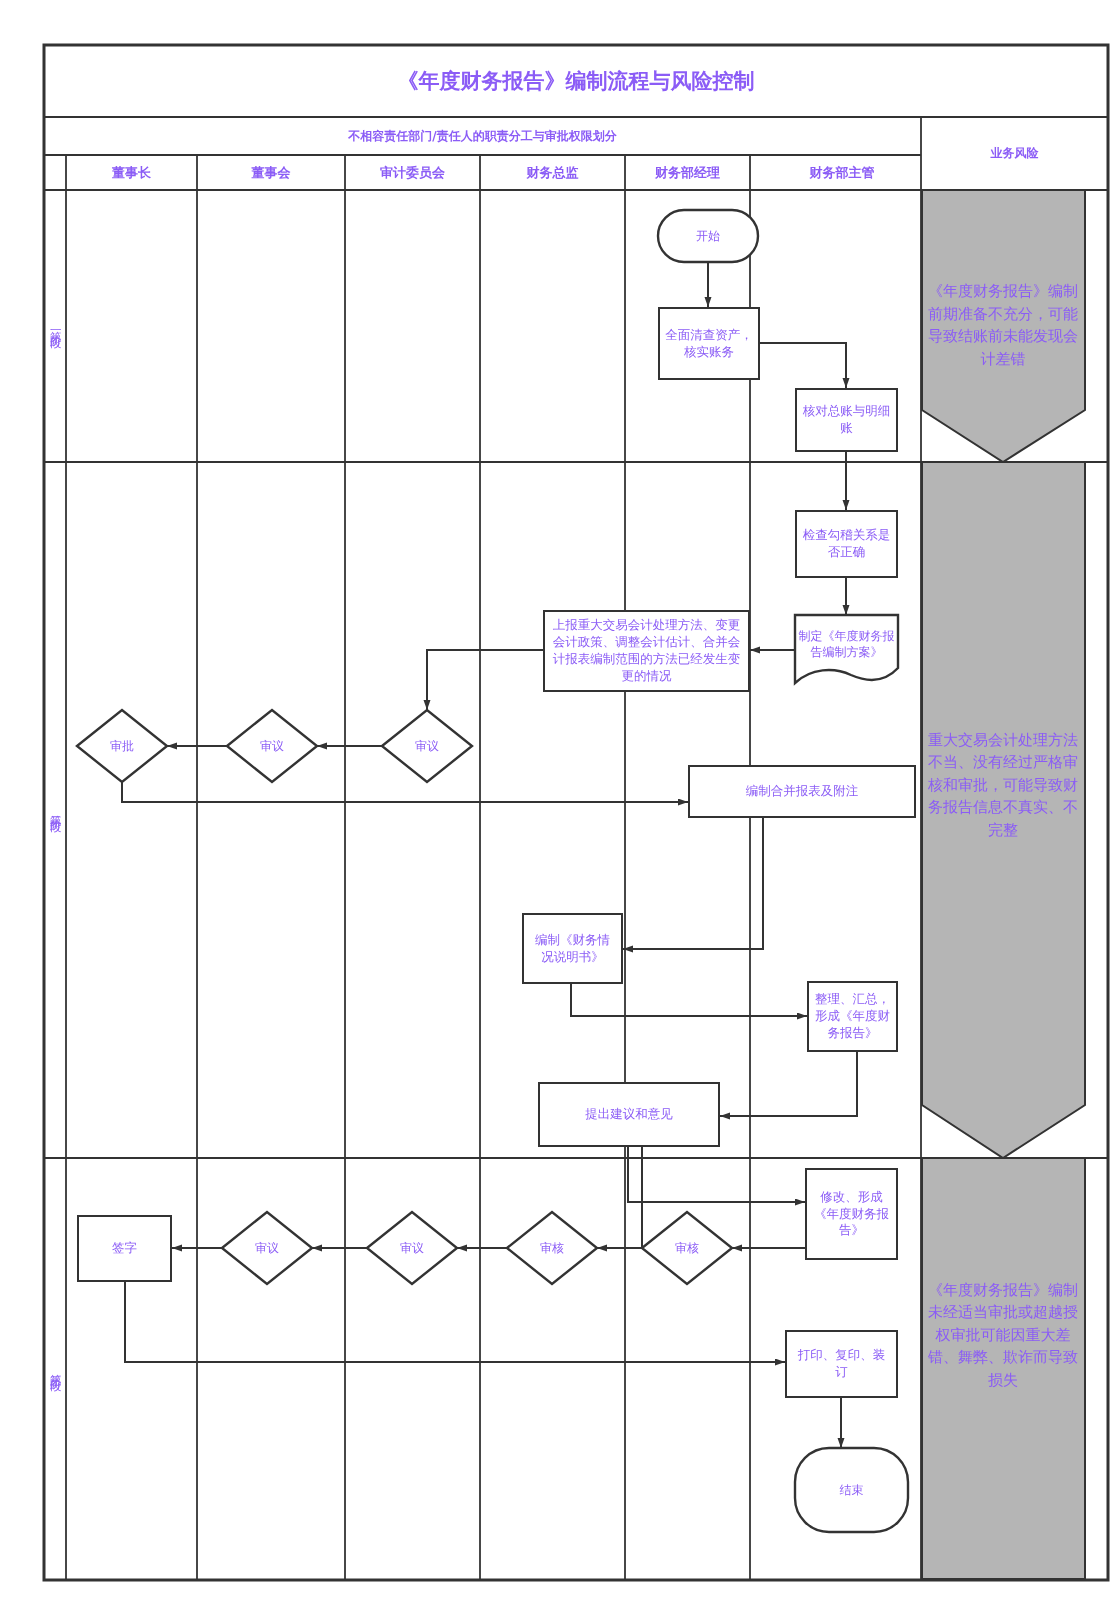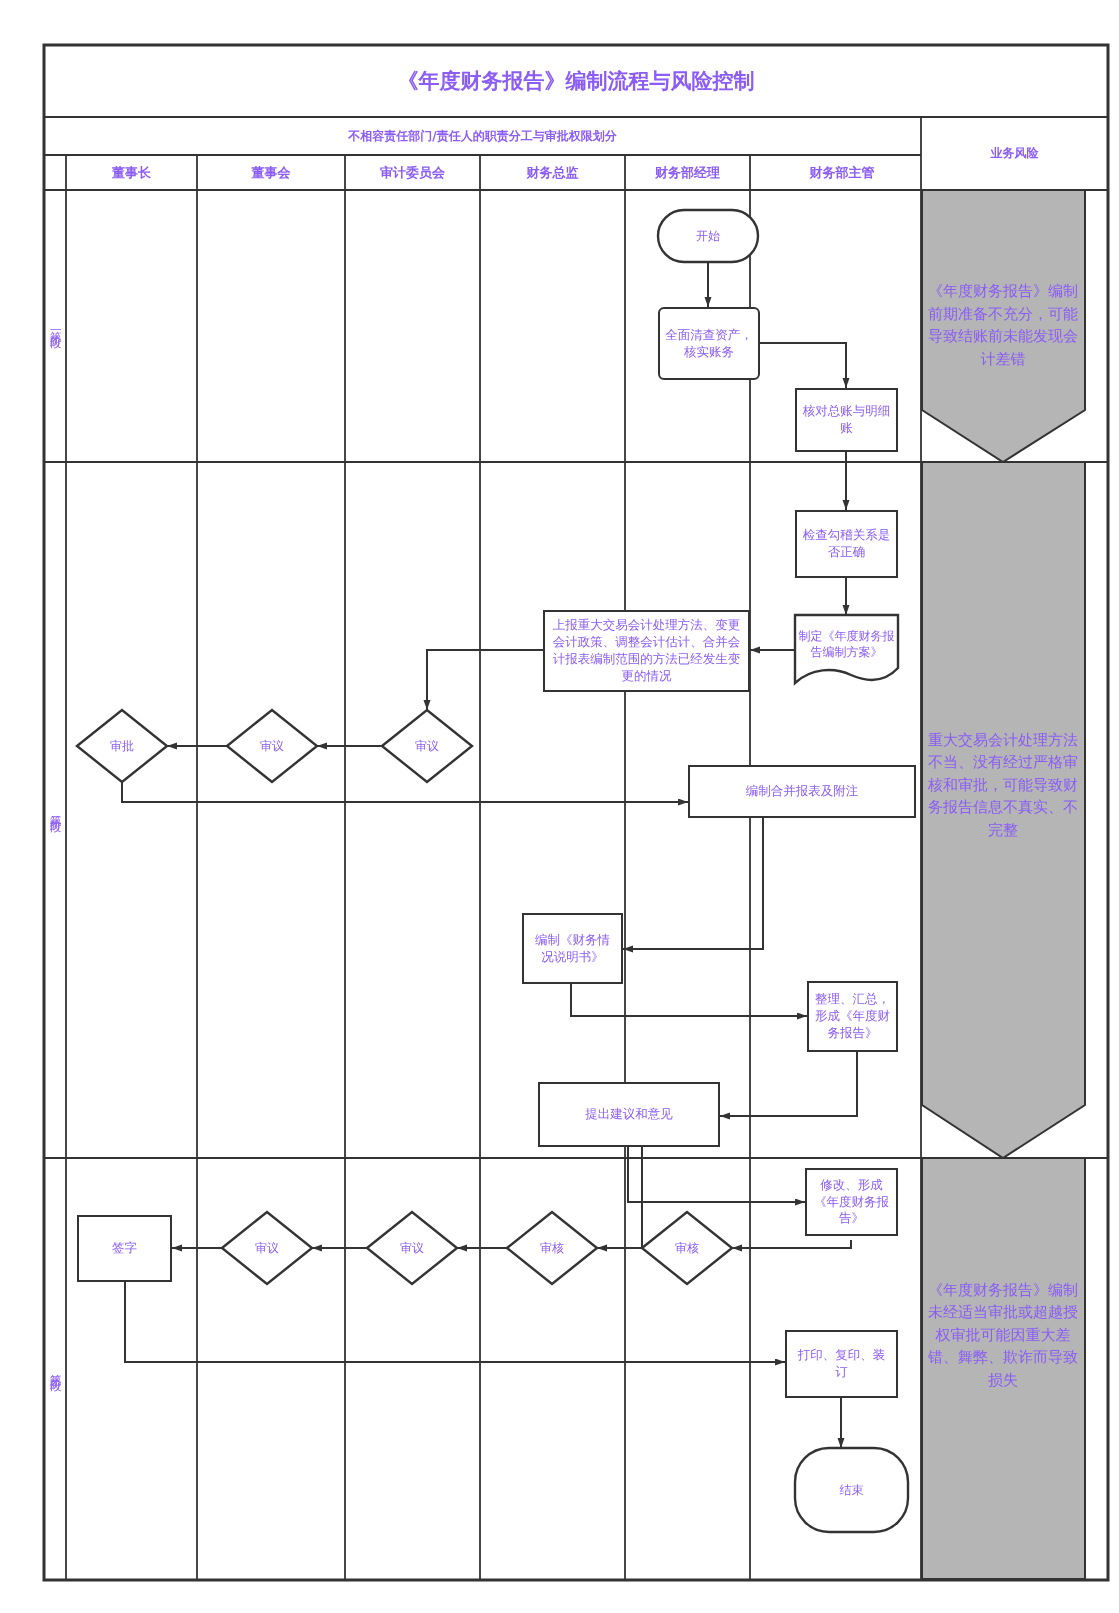--- a/index.html
+++ b/index.html
@@ -109,35 +109,35 @@
   <div class="lbl lanehead" style="left:345px;top:155px;width:135px;height:35px;">审计委员会</div>
   <div class="lbl lanehead" style="left:480px;top:155px;width:145px;height:35px;border-radius:17px;">财务总监</div>
   <div class="lbl lanehead" style="left:625px;top:155px;width:125px;height:35px;">财务部经理</div>
   <div class="lbl lanehead" style="left:750px;top:155px;width:184px;height:35px;border-radius:8px;">财务部主管</div>
 
   <div class="lbl phase" style="left:44px;top:190px;width:22px;height:272px;">第一阶段</div>
   <div class="lbl phase" style="left:44px;top:462px;width:22px;height:696px;">第二阶段</div>
   <div class="lbl phase" style="left:44px;top:1158px;width:22px;height:422px;">第三阶段</div>
 
   <div class="lbl dtxt" style="left:658px;top:210px;width:100px;height:52px;">开始</div>
-  <div class="box" style="left:658px;top:307px;width:102px;height:73px;border-radius:6px;">全面清查资产，核实账务</div>
+  <div class="box" style="left:658px;top:307px;width:102px;height:73px;">全面清查资产，核实账务</div>
   <div class="box" style="left:795px;top:388px;width:103px;height:64px;">核对总账与明细账</div>
 
   <div class="box" style="left:795px;top:510px;width:103px;height:68px;">检查勾稽关系是否正确</div>
   <div class="lbl dtxt" style="left:796px;top:615px;width:101px;height:58px;">制定《年度财务报告编制方案》</div>
   <div class="box" style="left:543px;top:610px;width:207px;height:82px;font-size:12.5px;">上报重大交易会计处理方法、变更会计政策、调整会计估计、合并会计报表编制范围的方法已经发生变更的情况</div>
   <div class="lbl dtxt" style="left:382px;top:710px;width:90px;height:72px;">审议</div>
   <div class="lbl dtxt" style="left:227px;top:710px;width:90px;height:72px;">审议</div>
   <div class="lbl dtxt" style="left:77px;top:710px;width:90px;height:72px;">审批</div>
   <div class="box" style="left:688px;top:765px;width:228px;height:53px;">编制合并报表及附注</div>
   <div class="box" style="left:522px;top:913px;width:101px;height:71px;">编制《财务情况说明书》</div>
   <div class="box" style="left:807px;top:981px;width:91px;height:71px;padding:2px 3px;">整理、汇总，形成《年度财务报告》</div>
   <div class="box" style="left:538px;top:1082px;width:182px;height:65px;">提出建议和意见</div>
 
-  <div class="box" style="left:805px;top:1168px;width:93px;height:68px;padding:10px 3px;">修改、形成《年度财务报告》</div>
+  <div class="box" style="left:805px;top:1168px;width:93px;height:92px;padding:10px 3px;">修改、形成《年度财务报告》</div>
   <div class="lbl dtxt" style="left:642px;top:1212px;width:90px;height:72px;">审核</div>
   <div class="lbl dtxt" style="left:507px;top:1212px;width:90px;height:72px;">审核</div>
   <div class="lbl dtxt" style="left:367px;top:1212px;width:90px;height:72px;">审议</div>
   <div class="lbl dtxt" style="left:222px;top:1212px;width:90px;height:72px;">审议</div>
   <div class="box" style="left:77px;top:1215px;width:95px;height:67px;">签字</div>
   <div class="box" style="left:785px;top:1330px;width:113px;height:68px;">打印、复印、装订</div>
   <div class="lbl risk" style="left:924px;top:215px;width:158px;height:220px;">《年度财务报告》编制前期准备不充分，可能导致结账前未能发现会计差错</div>
 
   <div class="lbl dtxt" style="left:795px;top:1448px;width:113px;height:84px;">结束</div>
   <div class="lbl risk" style="left:924px;top:640px;width:158px;height:290px;">重大交易会计处理方法不当、没有经过严格审核和审批，可能导致财务报告信息不真实、不完整</div>

